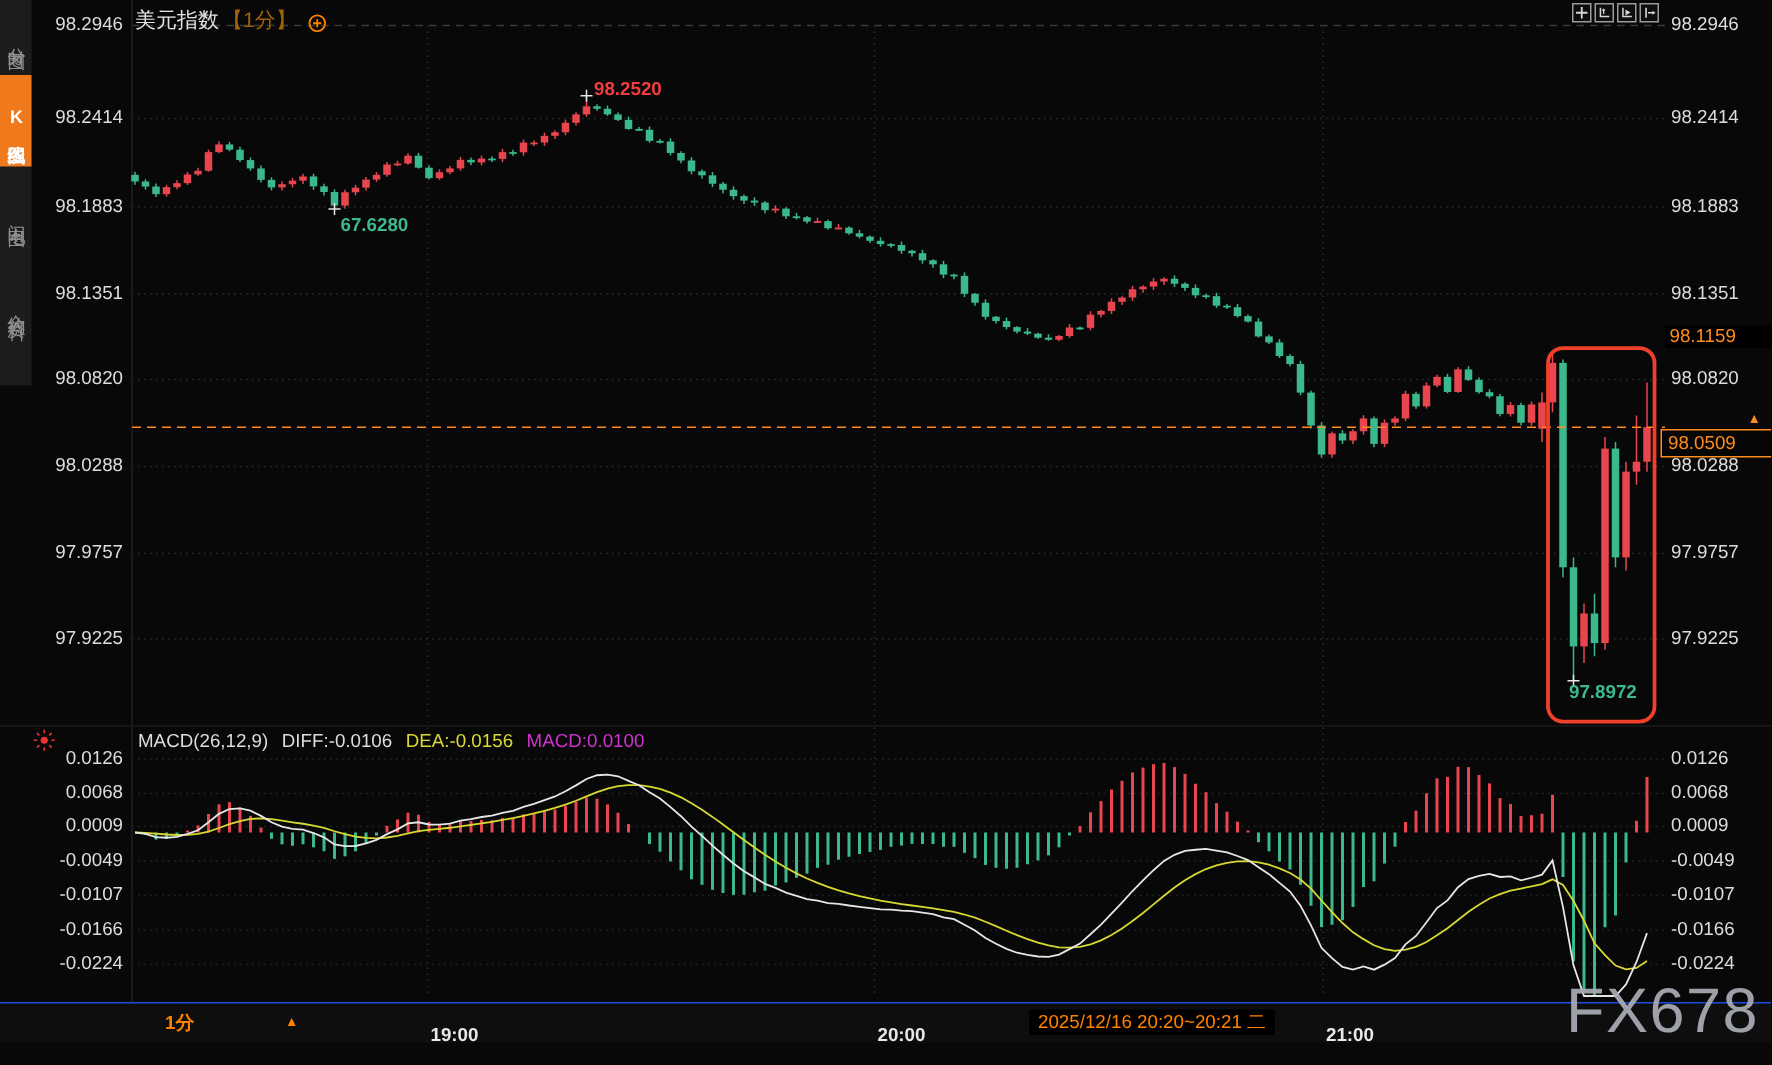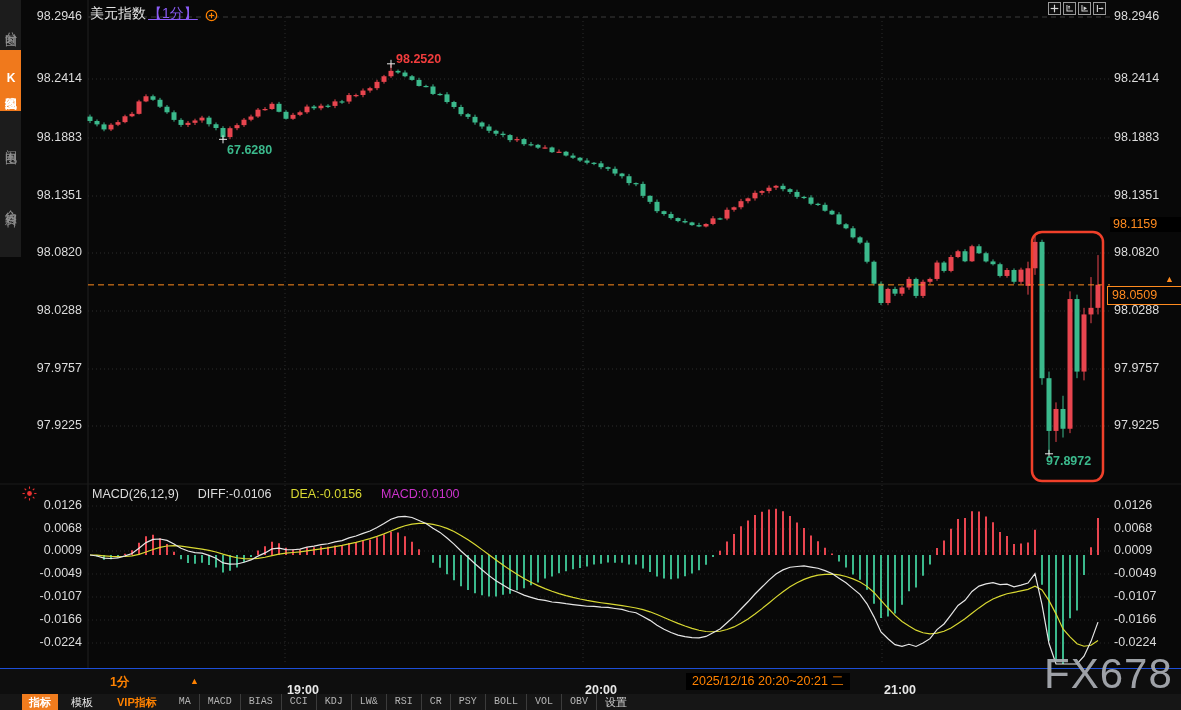--- a/index.html
+++ b/index.html
@@ -8,41 +8,41 @@
   #chart-svg{position:absolute;left:0;top:0;z-index:1;}
   
   #sidebar{position:absolute;left:0;top:0;width:21px;height:257px;background:#1c1c1c;z-index:3;}
   .side-item{position:absolute;left:0;width:21px;display:flex;align-items:center;justify-content:center;
              writing-mode:vertical-rl;text-orientation:upright;font-size:12px;color:#8f8f8f;
              letter-spacing:2px;cursor:pointer;user-select:none;}
   .side-item.active{background:#f0791c;color:#ffffff;font-weight:bold;}
   
   #title-row{position:absolute;left:90px;top:5px;z-index:4;font-size:14px;display:flex;align-items:center;gap:2px;}
   .t-sym{color:#e3e3e3;}
-  .t-int{color:#8b5cf6;text-decoration:underline;}
+  .t-int{color:#a16207;}
   #circle-plus{margin-left:5px;margin-top:2px;}
   
   #top-icons{position:absolute;left:1048px;top:2px;z-index:4;display:flex;gap:2px;}
   .tico{width:13px;height:13px;border:1px solid #9a9a9a;background:#0d0d0d;box-sizing:border-box;cursor:pointer;}
   
   .ylab{position:absolute;font-size:12.5px;color:#dcdcdc;z-index:2;line-height:15px;}
   #axis-left .ylab{width:82px;text-align:right;left:0;}
   #axis-right .ylab{left:1114px;}
   
   .pxlab{position:absolute;z-index:3;font-size:12.5px;font-weight:bold;}
   #high-label{left:396px;top:52px;color:#f23d3d;}
   #low-label{left:227px;top:143px;color:#3bb98c;}
   #crash-low-label{left:1046px;top:454px;color:#3bb98c;}
   #session-high-badge{left:1110px;top:217px;width:70px;height:15px;background:#000;color:#ff8b1f;
       font-size:12.5px;padding-left:3px;line-height:15px;z-index:3;position:absolute;}
   #last-price-box{left:1107px;top:286px;width:71px;height:17px;background:#060606;border:1px solid #ff8b1f;
       color:#ff8b1f;font-size:12.5px;line-height:17px;padding-left:4px;z-index:3;position:absolute;}
   #price-arrow{position:absolute;left:1165px;top:274px;color:#ff8b1f;font-size:9px;z-index:4;}
   
-  #macd-row{position:absolute;left:92px;top:487px;z-index:3;font-size:12.5px;display:flex;gap:19px;white-space:nowrap;}
+  #macd-row{position:absolute;left:92px;top:487px;z-index:3;font-size:12.5px;display:flex;gap:9px;white-space:nowrap;}
   #macd-row .m-w{color:#dcdcdc;} #macd-row .m-y{color:#d8d832;} #macd-row .m-m{color:#cc33cc;}
   #macd-target{position:absolute;left:21px;top:485px;z-index:3;}
   
   #time-row{position:absolute;left:0;top:668px;width:1181px;height:26px;background:#0e0e0e;
       border-top:1px solid #1d4ed8;z-index:2;}
   #interval-ctl{position:absolute;left:110px;top:5px;color:#ff8200;font-weight:bold;font-size:12.5px;cursor:pointer;}
   #interval-arrow{position:absolute;left:190px;top:7px;color:#ff8200;font-size:9px;cursor:pointer;}
   .tick{position:absolute;top:14px;transform:translateX(-50%);color:#e8e8e8;font-weight:bold;font-size:12.5px;}
   #range-badge{position:absolute;left:686px;top:4px;height:17px;line-height:17px;background:#000;
       color:#ff8200;font-size:12.5px;padding:0 6px;}
@@ -635,33 +635,15 @@
 
   <div id="time-row">
     <span id="interval-ctl">1分</span>
     <span id="interval-arrow">▲</span>
     <span id="range-badge">2025/12/16 20:20~20:21 二</span>
   <div class="tick" style="left: 303px;">19:00</div>
       <div class="tick" style="left: 601px;">20:00</div>
       <div class="tick" style="left: 900px;">21:00</div>
     </div>
 
-  <div id="toolbar">
-      <div class="tab primary">指标</div>
-      <div class="tab plain">模板</div>
-      <div class="tab vip">VIP指标</div>
-      <div class="tab first">MA</div>
-      <div class="tab ">MACD</div>
-      <div class="tab ">BIAS</div>
-      <div class="tab ">CCI</div>
-      <div class="tab ">KDJ</div>
-      <div class="tab ">LW&amp;</div>
-      <div class="tab ">RSI</div>
-      <div class="tab ">CR</div>
-      <div class="tab ">PSY</div>
-      <div class="tab ">BOLL</div>
-      <div class="tab ">VOL</div>
-      <div class="tab ">OBV</div>
-      <div class="tab settings">设置</div>
-    </div>
 
   <div id="watermark">FX678</div>
 </div>
 
 </body></html>

